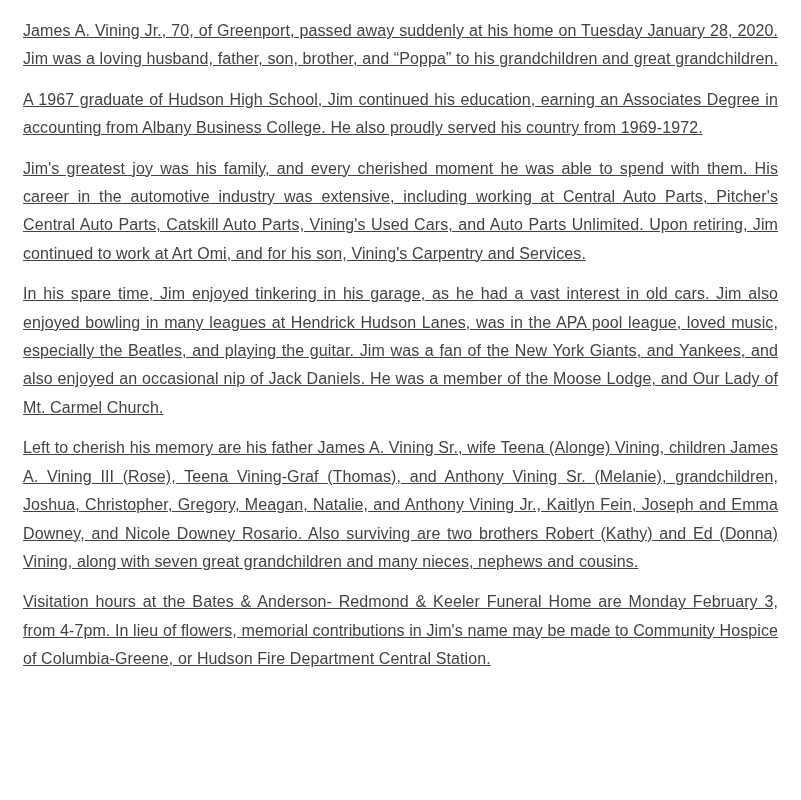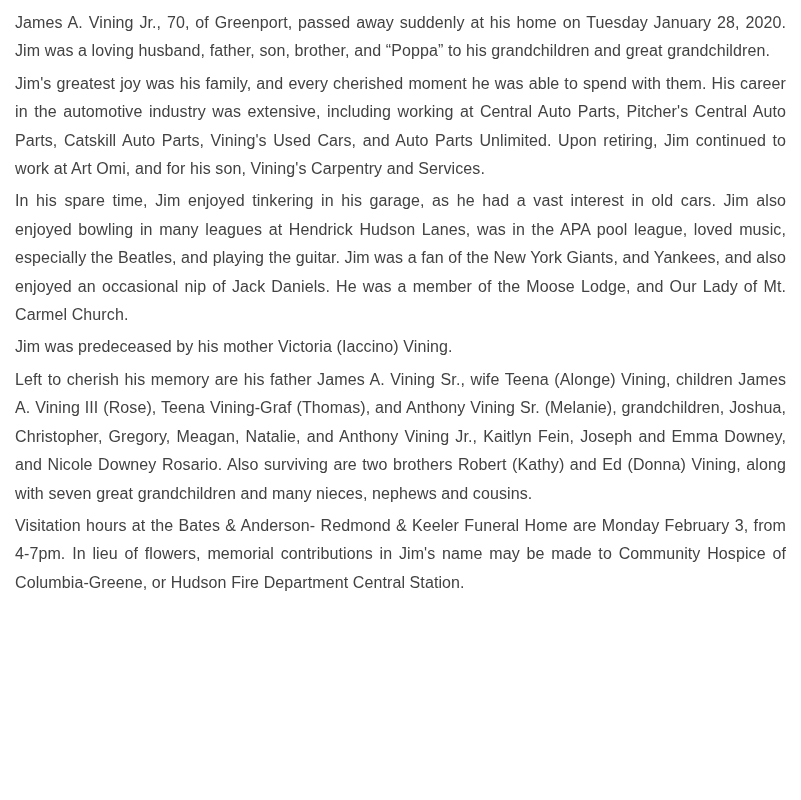--- a/index.html
+++ b/index.html
@@ -20,29 +20,30 @@
   .obituary{
     box-sizing:border-box;
     width:801px;
     padding:5px 11px 0 11px;
     color:var(--text-color);
     font-size:16px;
     line-height:28.4px;
     letter-spacing:0.1px;
   }
   .obituary p{
-    margin:4px;
+    margin:12px;
     padding:0;
     text-align:justify;
     text-justify:inter-word;
+    text-decoration:underline;
   }
 </style>
 </head>
 <body>
 
 <main class="obituary">
   <p>James A. Vining Jr., 70, of Greenport, passed away suddenly at his home on Tuesday January 28, 2020. Jim was a loving husband, father, son, brother, and “Poppa” to his grandchildren and great grandchildren.</p>
+  <p>A 1967 graduate of Hudson High School, Jim continued his education, earning an Associates Degree in accounting from Albany Business College. He also proudly served his country from 1969-1972.</p>
   <p>Jim's greatest joy was his family, and every cherished moment he was able to spend with them. His career in the automotive industry was extensive, including working at Central Auto Parts, Pitcher's Central Auto Parts, Catskill Auto Parts, Vining's Used Cars, and Auto Parts Unlimited. Upon retiring, Jim continued to work at Art Omi, and for his son, Vining's Carpentry and Services.</p>
   <p>In his spare time, Jim enjoyed tinkering in his garage, as he had a vast interest in old cars. Jim also enjoyed bowling in many leagues at Hendrick Hudson Lanes, was in the APA pool league, loved music, especially the Beatles, and playing the guitar. Jim was a fan of the New York Giants, and Yankees, and also enjoyed an occasional nip of Jack Daniels. He was a member of the Moose Lodge, and Our Lady of Mt. Carmel Church.</p>
-  <p>Jim was predeceased by his mother Victoria (Iaccino) Vining.</p>
   <p>Left to cherish his memory are his father James A. Vining Sr., wife Teena (Alonge) Vining, children James A. Vining III (Rose), Teena Vining-Graf (Thomas), and Anthony Vining Sr. (Melanie), grandchildren, Joshua, Christopher, Gregory, Meagan, Natalie, and Anthony Vining Jr., Kaitlyn Fein, Joseph and Emma Downey, and Nicole Downey Rosario. Also surviving are two brothers Robert (Kathy) and Ed (Donna) Vining, along with seven great grandchildren and many nieces, nephews and cousins.</p>
   <p>Visitation hours at the Bates &amp; Anderson- Redmond &amp; Keeler Funeral Home are Monday February 3, from 4-7pm. In lieu of flowers, memorial contributions in Jim's name may be made to Community Hospice of Columbia-Greene, or Hudson Fire Department Central Station.</p>
 </main>
 
 </body></html>

